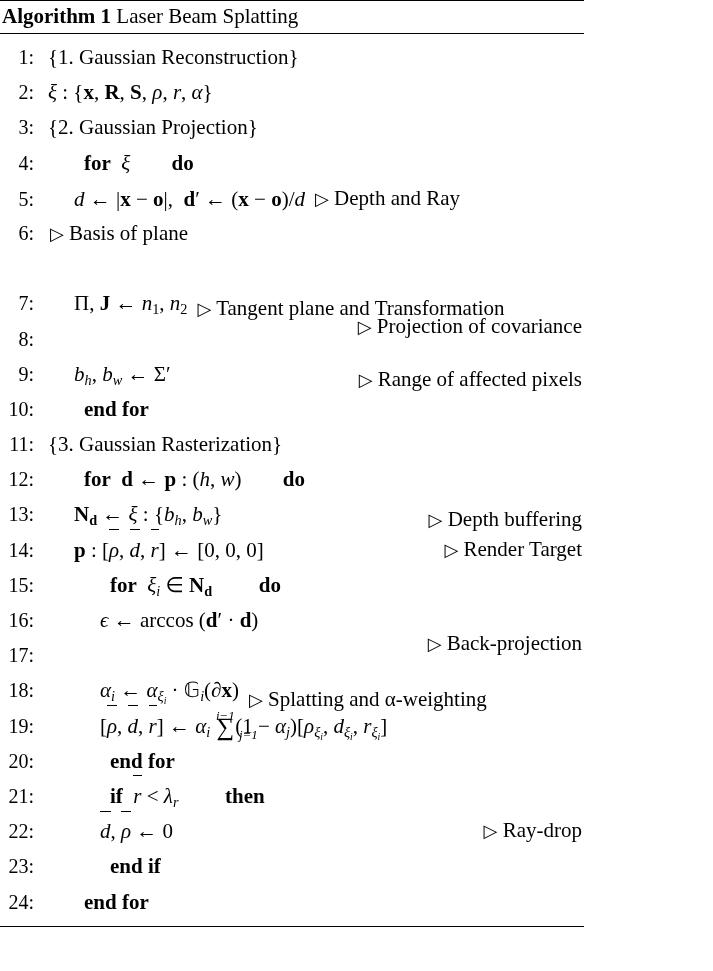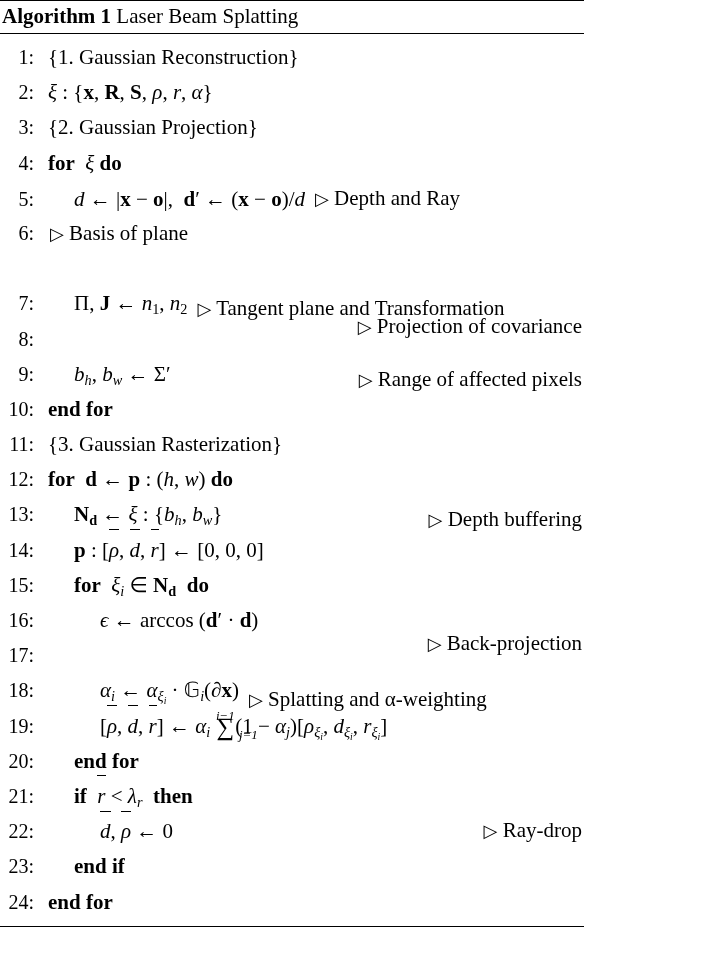--- a/index.html
+++ b/index.html
@@ -74,21 +74,21 @@
   }
   .comment.inflow {
     position: static;
     margin-left: 10px;
   }
   
   .i0 { padding-left: 8px; }
   .i1 { padding-left: 34px; }
   .i2 { padding-left: 60px; }
 
-  b, .kw { font-weight: bold; }
+  b, .kw { font-weight: bold; margin-left: 36px; }
   i, .it { font-style: italic; }
   .up { font-style: normal; }
   .bf { font-weight: bold; font-style: normal; }
   sub {
     font-size: 0.68em;
     vertical-align: -0.28em;
     font-style: italic;
   }
   sub.up { font-style: normal; }
   sup {
@@ -248,20 +248,21 @@
       <span class="content">
           <span class="code i1"><span class="bf">N</span><sub class="up"><span class="bf">d</span></sub> ← <i>ξ</i> : {<i>b</i><sub>h</sub>, <i>b</i><sub>w</sub>}</span>
           <span class="comment"><span class="tri">▷</span> <span>Depth buffering</span></span>
         </span>
     </div>
 
     <div class="line">
       <span class="num">14:</span>
       <span class="content">
           <span class="code i1"><span class="bf">p</span> : [<span class="bar-wrap"><i>ρ</i></span>, <span class="bar-wrap"><i>d</i></span>, <span class="bar-wrap"><i>r</i></span>] ← [0, 0, 0]</span>
+          <span class="comment"><span class="tri">▷</span> <span>Render Target</span></span>
         </span>
     </div>
 
     <div class="line">
       <span class="num">15:</span>
       <span class="content">
           <span class="code i1"><b>for</b>&nbsp; <i>ξ</i><sub>i</sub> ∈ <span class="bf">N</span><sub class="up"><span class="bf">d</span></sub>&nbsp; <b>do</b></span>
         </span>
     </div>
 

